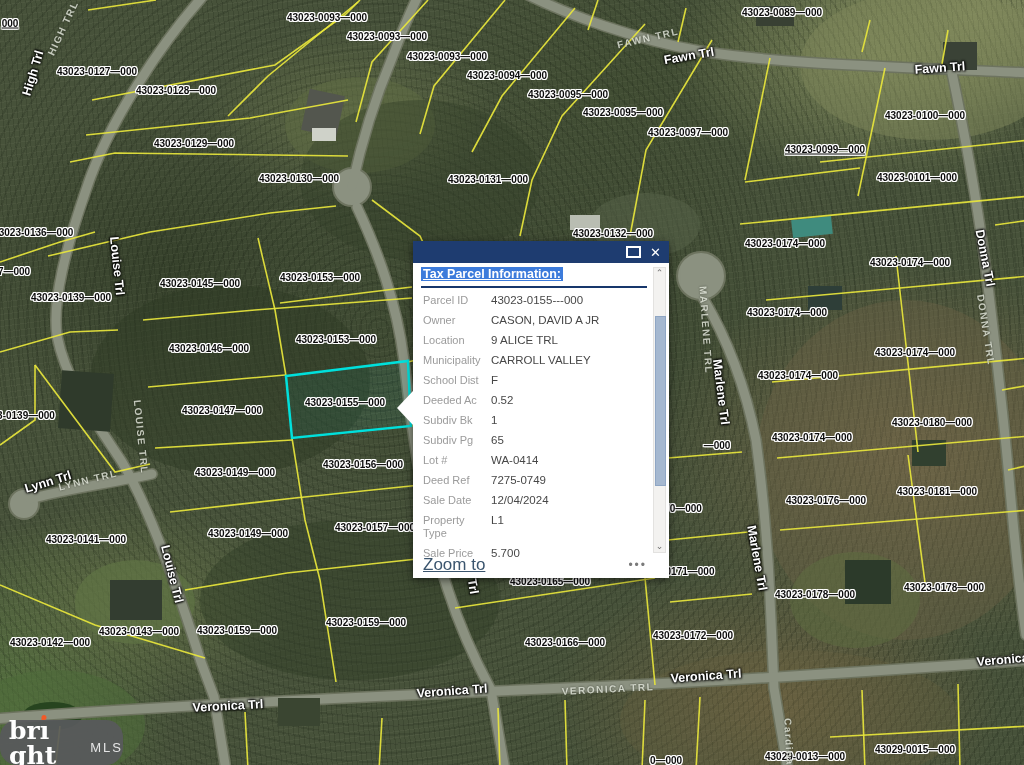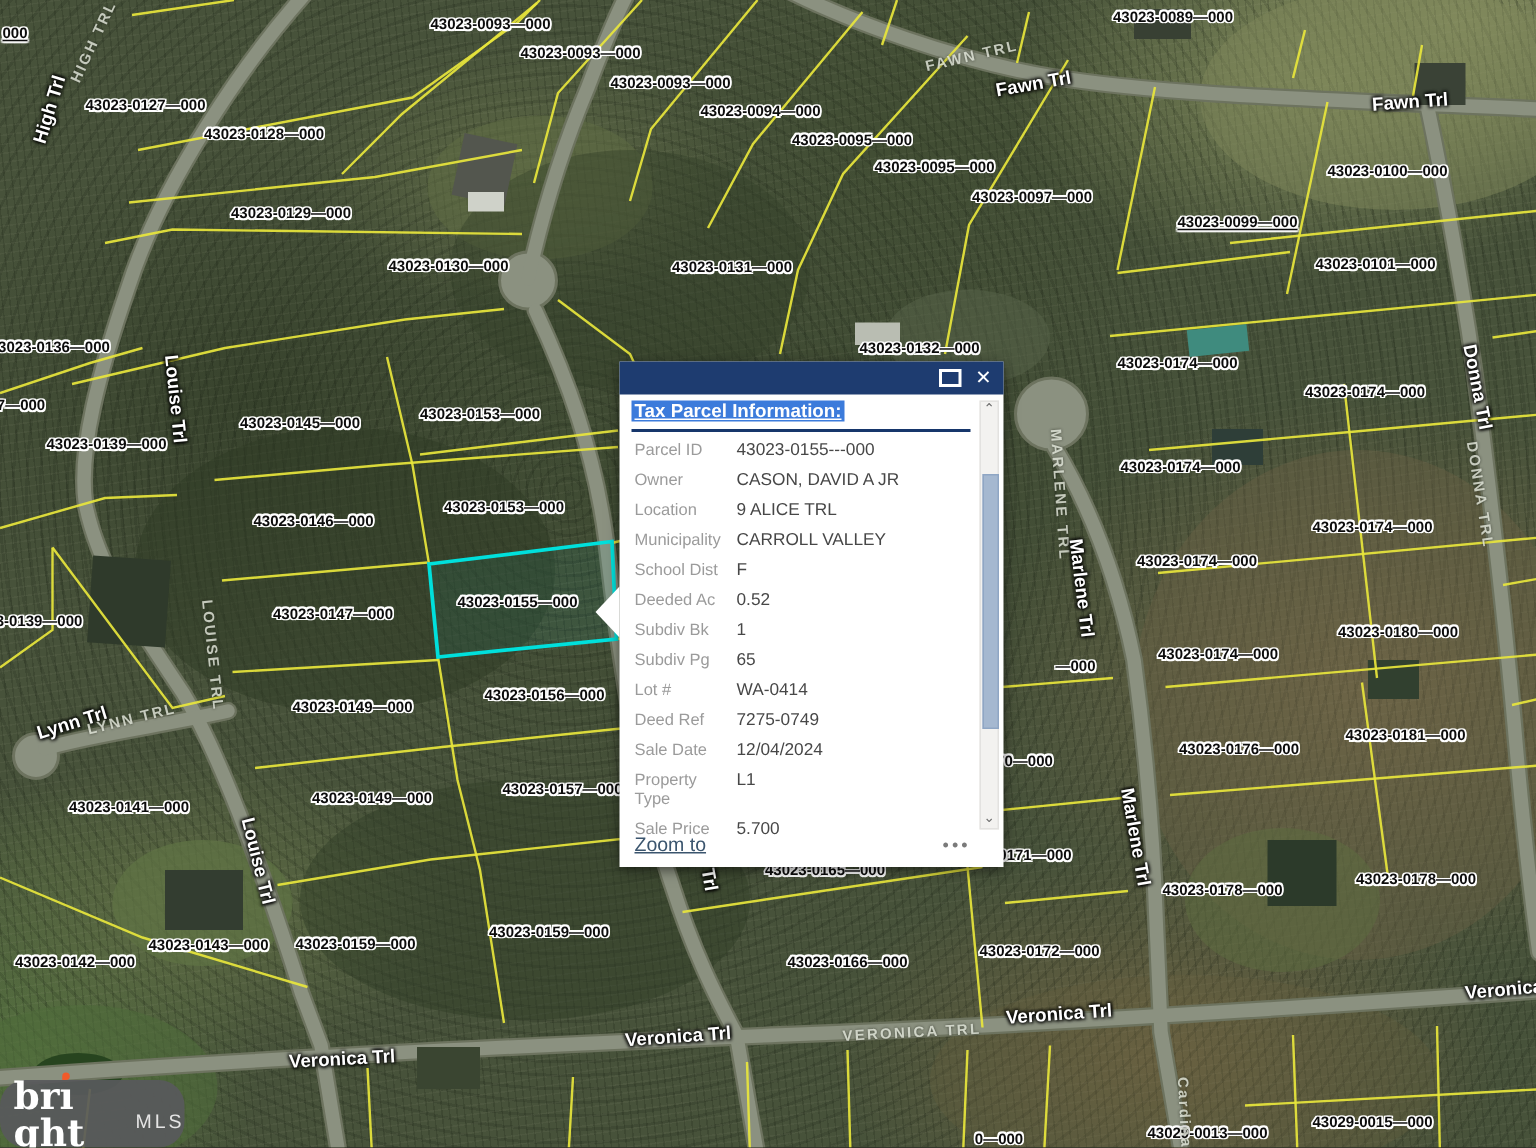--- a/index.html
+++ b/index.html
@@ -48,21 +48,21 @@
   .closex{color:#fff;font-size:13px;font-weight:bold;line-height:1;cursor:pointer;font-family:"DejaVu Sans",sans-serif;}
   .ptitle{position:absolute;left:8px;top:26px;font-size:12.5px;font-weight:bold;color:#fff;
     background:#3c7bdb;text-decoration:underline;padding:0 2px;}
   .phr{position:absolute;left:8px;right:22px;top:45px;border-bottom:2px solid #16366b;}
   .prows{position:absolute;left:10px;right:22px;top:53px;}
   .prow{display:flex;align-items:flex-start;margin-bottom:7px;}
   .plab{width:68px;flex:none;color:#9b9b9b;font-size:11px;line-height:13px;}
   .pval{color:#474747;font-size:11.5px;line-height:13px;}
   .pfooter{position:absolute;left:10px;right:22px;top:314px;display:flex;
     justify-content:space-between;align-items:center;}
-  .zoomto{font-size:13px;color:#3b556e;text-decoration:underline;cursor:pointer;}
+  .zoomto{font-size:17px;color:#3b556e;text-decoration:underline;cursor:pointer;}
   .more{color:#7a7a7a;font-size:12px;letter-spacing:2px;cursor:pointer;line-height:1;}
   .pscroll{position:absolute;top:26px;right:3px;width:13px;height:286px;background:#f3f2f0;
     border:1px solid #e3e2e0;box-sizing:border-box;font-family:"DejaVu Sans",sans-serif;}
   .chev{position:absolute;left:0;width:100%;text-align:center;color:#6e6e6e;font-size:9px;
     line-height:11px;cursor:pointer;}
   .chev.up{top:0;} .chev.down{bottom:0;}
   .thumb{position:absolute;left:1px;top:48px;width:9px;height:168px;background:#a5b8d0;
     border:1px solid #8fa6c4;cursor:pointer;}
   .arrowtip{position:absolute;left:-16px;top:150px;width:0;height:0;
     border-top:17px solid transparent;border-bottom:17px solid transparent;border-right:16px solid #fff;}

